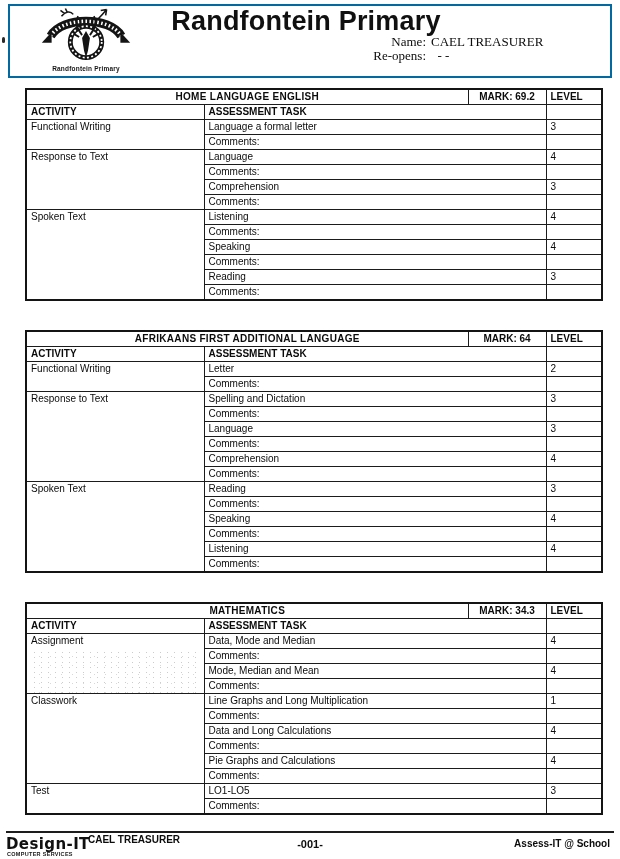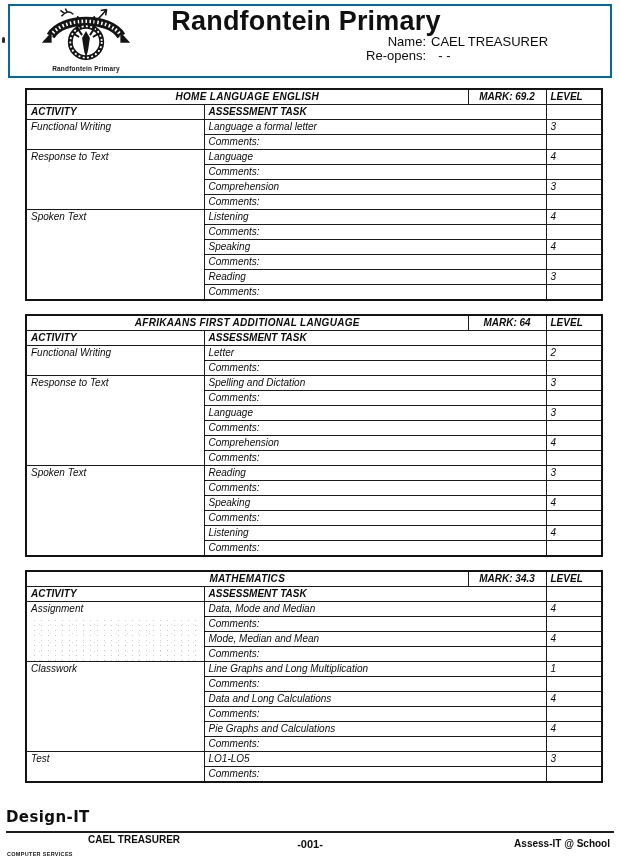--- a/index.html
+++ b/index.html
@@ -21,26 +21,26 @@
   .school-title {
     position:absolute; left:118px; top:0px; width:356px; text-align:center;
     font-size:27px; font-weight:600; letter-spacing:.2px; color:#101010;
   }
   .info-block {
     position:absolute; left:170px; top:29px; width:134px; text-align:center;
     font-size:13px; line-height:14px; color:#0e0e0e;
   }
   .info-line { white-space:pre; }
   .id-block { position:absolute; left:328px; top:29px; width:268px; font-size:13px; line-height:14px; }
-  .id-row { display:flex; }
+  .id-row { display:flex;font-family:Liberation Serif, serif; }
   .id-label { width:88px; text-align:right; white-space:pre; }
   .id-value { padding-left:5px; white-space:pre; }
   
   #sections { position:absolute; left:25px; top:88px; width:576px; }
-  .section { margin-bottom:13px;font-style:italic; }
+  .section { margin-bottom:29px; }
   table.report { border-collapse:collapse; table-layout:fixed; width:576px; background:#fff; }
   table.report td {
     border:1px solid #1b1b1b; font-size:10px; line-height:12px;
     padding:1px 4px; vertical-align:top; color:#0b0b0b; overflow:hidden;
   }
   table.report { border:2px solid #141414; }
   .title-row td { height:15px; font-weight:bold; }
   .sec-title { text-align:center; font-size:11px; letter-spacing:.3px; }
   .mark-cell { text-align:center; font-size:10px; white-space:pre; }
   .level-head { font-size:10px; }
@@ -52,21 +52,21 @@
     background-image:
       radial-gradient(#9a9a9a 0.5px, transparent 0.6px),
       radial-gradient(#b5b5b5 0.5px, transparent 0.6px);
     background-size:7px 5px, 11px 9px;
     background-position:0 0, 3px 2px;
   }
   .level-cell { padding-left:6px; }
   
   .footer-rule { position:absolute; left:6px; top:831px; width:608px; border-top:2px solid #1d1d1d; }
   .footer-brand {
-    position:absolute; left:6px; top:808px; font-size:15px; font-weight:bold;
+    position:absolute; left:6px; top:835px; font-size:15px; font-weight:bold;
     letter-spacing:.4px; color:#101010; font-family:"DejaVu Sans", sans-serif;
   }
   .footer-brand-sub {
     position:absolute; left:7px; top:851px; font-size:5.5px; font-weight:bold;
     letter-spacing:.3px; color:#161616;
   }
   .footer-student { position:absolute; left:88px; top:834px; font-size:10px; font-weight:bold; }
   .footer-page { position:absolute; left:0; top:838px; width:620px; text-align:center; font-size:11px; font-weight:bold; }
   .footer-right { position:absolute; right:10px; top:838px; font-size:10px; font-weight:bold; }
   .scan-artifact { position:absolute; left:2px; top:37px; width:3px; height:6px; background:#2a2a2a; border-radius:2px; }

